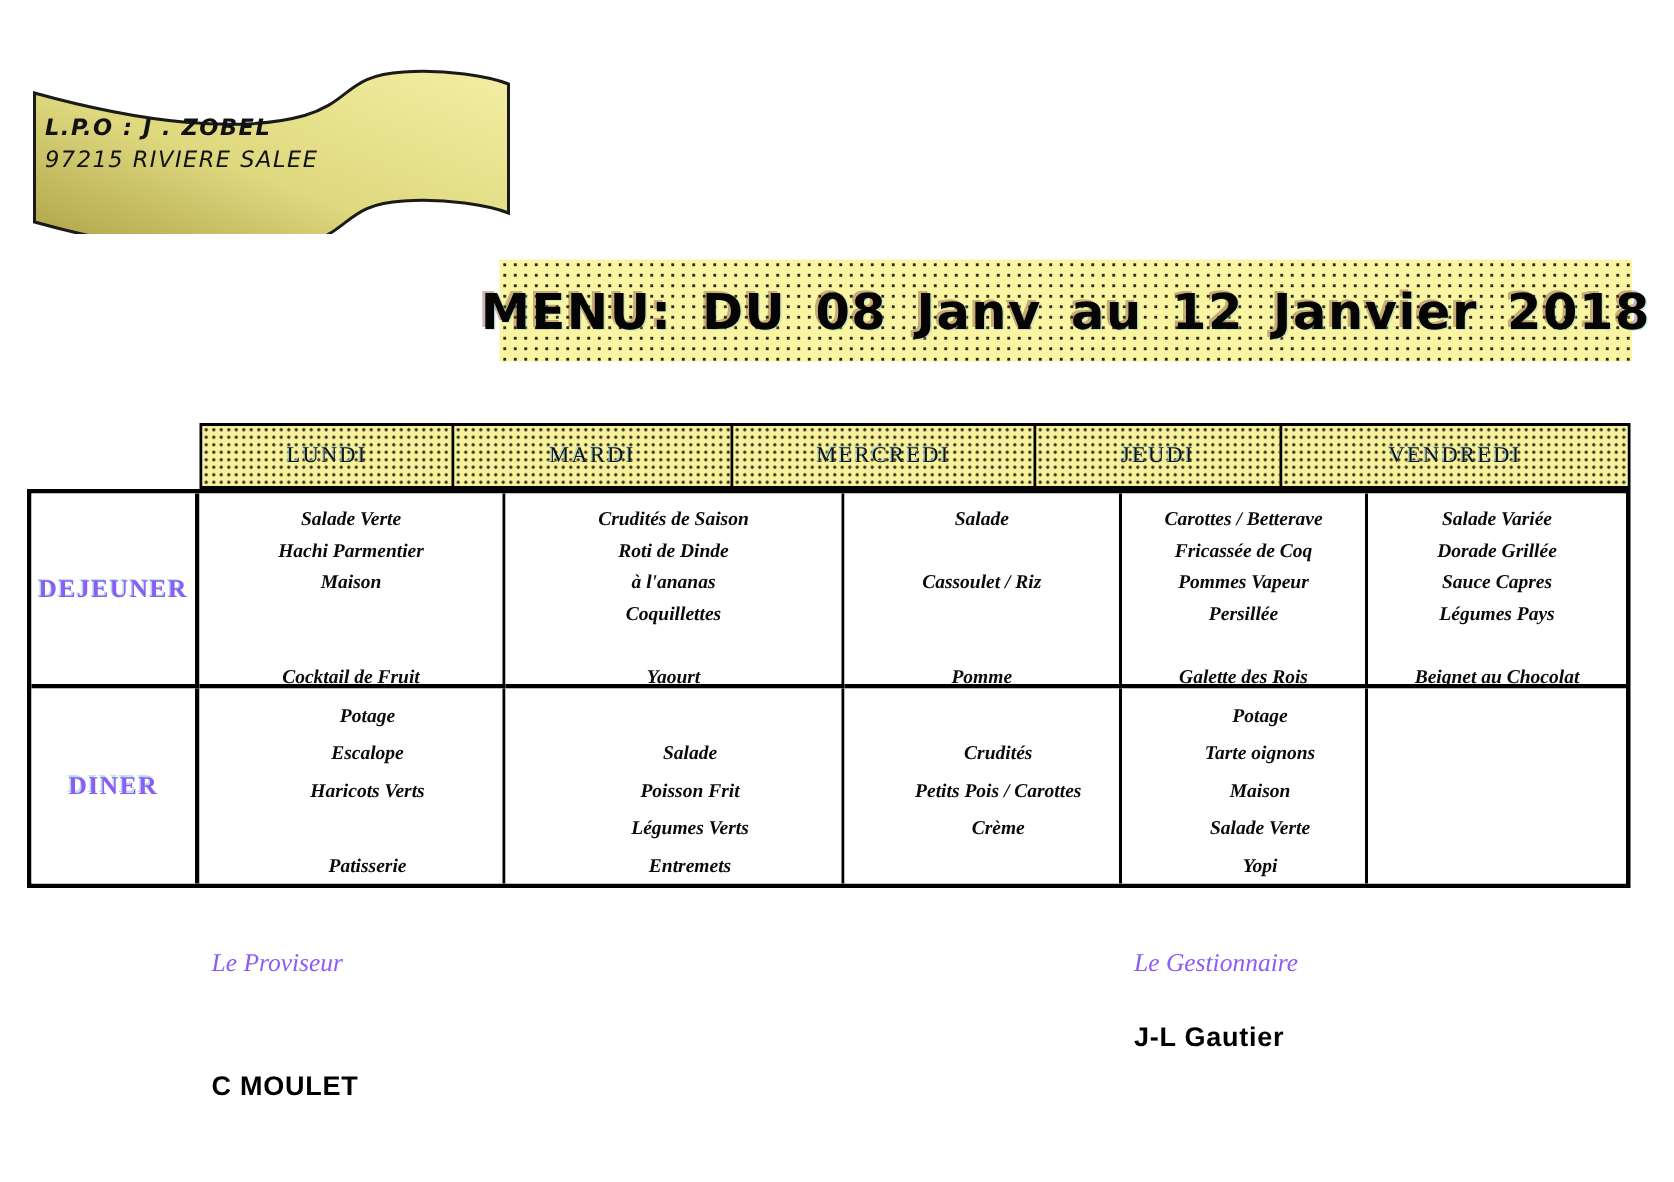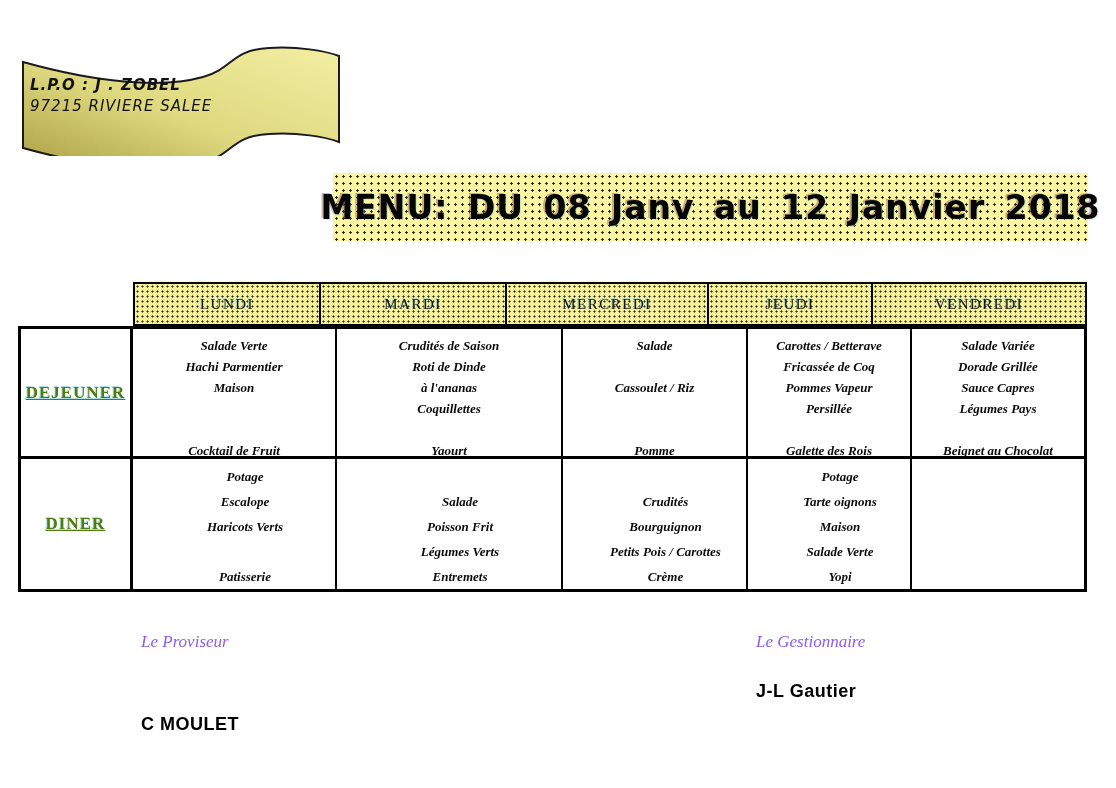--- a/index.html
+++ b/index.html
@@ -53,22 +53,22 @@
   #menu-body{position:absolute;left:18px;top:326px;width:1069px;height:266px;
     border:3px solid #000;box-sizing:border-box;
     display:grid;grid-template-columns:112px 204px 226px 185px 164px auto;
     grid-template-rows:130px auto;}
   .body-cell{box-sizing:border-box;border-right:2px solid #000;border-bottom:3px solid #000;
     overflow:hidden;background:#fff;}
   .body-cell.last-col{border-right:none;}
   .body-cell.last-row{border-bottom:none;}
   .label-cell{border-right:3px solid #000 !important;
     display:flex;align-items:center;justify-content:center;
-    font-weight:bold;font-size:17px;letter-spacing:1px;color:#4d7c0f;
-    text-shadow:-1px -1px 0 rgba(150,210,215,0.75);text-decoration:underline;}
+    font-weight:bold;font-size:17px;letter-spacing:1px;color:#8b5cf6;
+    text-shadow:-1px -1px 0 rgba(150,210,215,0.75);}
   .menu-cell{font-weight:bold;font-style:italic;font-size:13px;color:#0a0a0a;text-align:center;}
   .menu-cell.dej{padding-top:6px;}
   .menu-cell.dej .menu-line{line-height:21px;height:21px;}
   .menu-cell.din{padding-top:5px;}
   .menu-cell.din .menu-line{line-height:25px;height:25px;padding-left:22px;}
   .menu-line{white-space:nowrap;}
 
   
   .sig-label{position:absolute;font-style:italic;font-size:17px;color:#8b5cf6;
     font-family:"Liberation Serif",serif;}
@@ -104,21 +104,21 @@
     </svg>
     <div class="ribbon-text" id="ribbon-line1">L.P.O : J . ZOBEL</div>
     <div class="ribbon-text" id="ribbon-line2">97215 RIVIERE SALEE</div>
   </div>
 
   <div id="title-banner" class="dots-yellow-banner">
     <span class="title-text">MENU: DU 08 Janv au 12 Janvier 2018</span>
   </div>
 
   <div id="day-header">
-    <div class="day-cell dots-yellow" style="width:186px">LUNDI</div>
+    <div class="day-cell dots-yellow" style="width:168px">LUNDI</div>
     <div class="day-cell dots-yellow" style="width:186px">MARDI</div>
     <div class="day-cell dots-yellow" style="width:202px">MERCREDI</div>
     <div class="day-cell dots-yellow" style="width:164px">JEUDI</div>
     <div class="day-cell dots-yellow">VENDREDI</div>
   </div>
 
   <div id="menu-body">
 
     <div class="body-cell label-cell dots-yellow">DEJEUNER</div>
     <div class="body-cell menu-cell dej">
@@ -173,21 +173,20 @@
     <div class="body-cell menu-cell din last-row">
         <div class="menu-line">&nbsp;</div>
         <div class="menu-line">Salade</div>
         <div class="menu-line">Poisson Frit</div>
         <div class="menu-line">Légumes Verts</div>
         <div class="menu-line">Entremets</div>
       </div>
     <div class="body-cell menu-cell din last-row">
         <div class="menu-line">&nbsp;</div>
         <div class="menu-line">Crudités</div>
-        <div class="menu-line">Bourguignon</div>
         <div class="menu-line">Petits Pois / Carottes</div>
         <div class="menu-line">Crème</div>
       </div>
     <div class="body-cell menu-cell din last-row">
         <div class="menu-line">Potage</div>
         <div class="menu-line">Tarte oignons</div>
         <div class="menu-line">Maison</div>
         <div class="menu-line">Salade Verte</div>
         <div class="menu-line">Yopi</div>
       </div>

